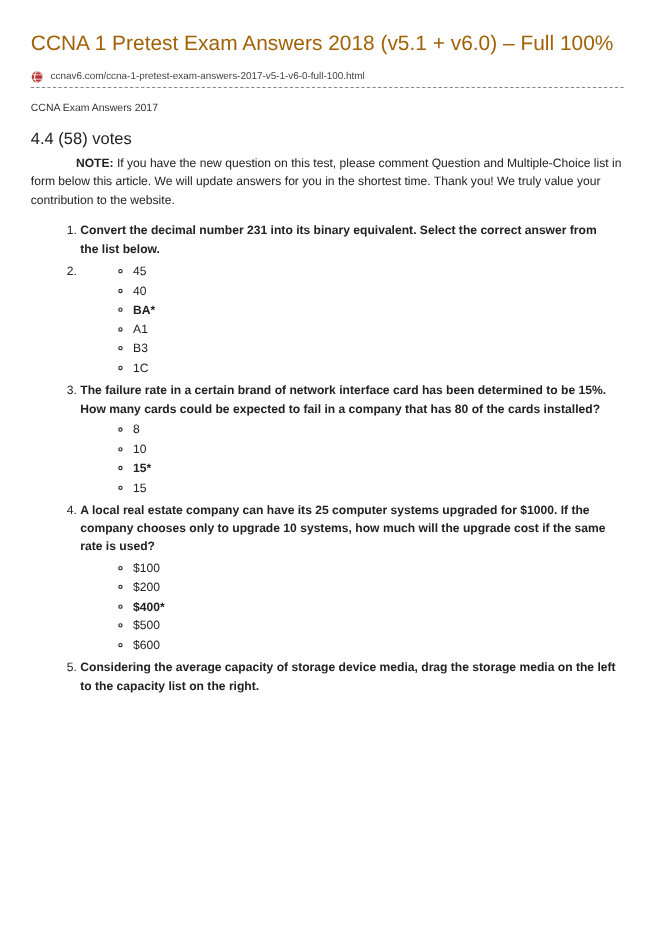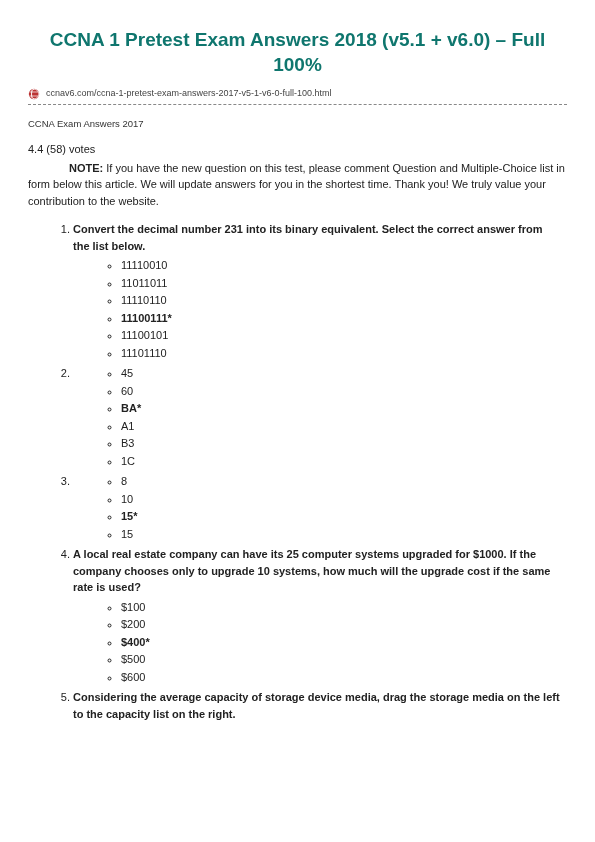--- a/index.html
+++ b/index.html
@@ -8,49 +8,48 @@
       height: 842px;
       font-family: Arial, Helvetica, sans-serif;
       background: #fff;
       color: #222;
       padding: 28px 28px 0 28px;
       font-size: 11px;
       line-height: 1.5;
     }
     .title {
       font-size: 19px;
-      font-weight: 700;
-      color: #0f766e;
+      font-weight: 400;
+      color: #a16207;
       margin-bottom: 10px;
       line-height: 1.3;
-      text-align: center;
     }
     .url-line {
       display: flex;
-      align-items: center;
+      align-items: flex-end;
       gap: 6px;
       font-size: 9px;
       color: #444;
       border-bottom: 1px dashed #888;
       padding-bottom: 3px;
       margin-bottom: 10px;
     }
     .url-icon {
       width: 12px;
       height: 12px;
       display: inline-block;
     }
     .breadcrumb {
       font-size: 9.5px;
       color: #333;
       margin-bottom: 10px;
       margin-top: 12px;
     }
     .rating {
-      font-size: 11px;
+      font-size: 15px;
       color: #222;
       margin-bottom: 2px;
     }
     .note {
       font-size: 11px;
       color: #222;
       margin-bottom: 12px;
     }
     .note-bold { font-weight: 700; margin-left: 41px; }
     .qlist {
@@ -89,37 +88,30 @@
 
 <div class="breadcrumb">CCNA Exam Answers 2017</div>
 
 <div class="rating">4.4 (58) votes</div>
 
 <p class="note">
   <span class="note-bold">NOTE:</span><span> If you have the new question on this test, please comment Question and Multiple-Choice list in form below this article. We will update answers for you in the shortest time. Thank you! We truly value your contribution to the website.</span>
 </p>
 
 <ol class="qlist">
-    <li><span class="q-text">Convert the decimal number 231 into its binary equivalent. Select the correct answer from the list below.</span><ul class="options">
-        <li>11110010</li>
-        <li>11011011</li>
-        <li>11110110</li>
-        <li class="opt-correct">11100111*</li>
-        <li>11100101</li>
-        <li>11101110</li>
-      </ul></li>
+    <li><span class="q-text">Convert the decimal number 231 into its binary equivalent. Select the correct answer from the list below.</span></li>
     <li><ul class="options">
         <li>45</li>
-        <li>60</li>
+        <li>40</li>
         <li class="opt-correct">BA*</li>
         <li>A1</li>
         <li>B3</li>
         <li>1C</li>
       </ul></li>
-    <li><ul class="options">
+    <li><span class="q-text">The failure rate in a certain brand of network interface card has been determined to be 15%. How many cards could be expected to fail in a company that has 80 of the cards installed?</span><ul class="options">
         <li>8</li>
         <li>10</li>
         <li class="opt-correct">15*</li>
         <li>15</li>
       </ul></li>
     <li><span class="q-text">A local real estate company can have its 25 computer systems upgraded for $1000. If the company chooses only to upgrade 10 systems, how much will the upgrade cost if the same rate is used?</span><ul class="options">
         <li>$100</li>
         <li>$200</li>
         <li class="opt-correct">$400*</li>
         <li>$500</li>

